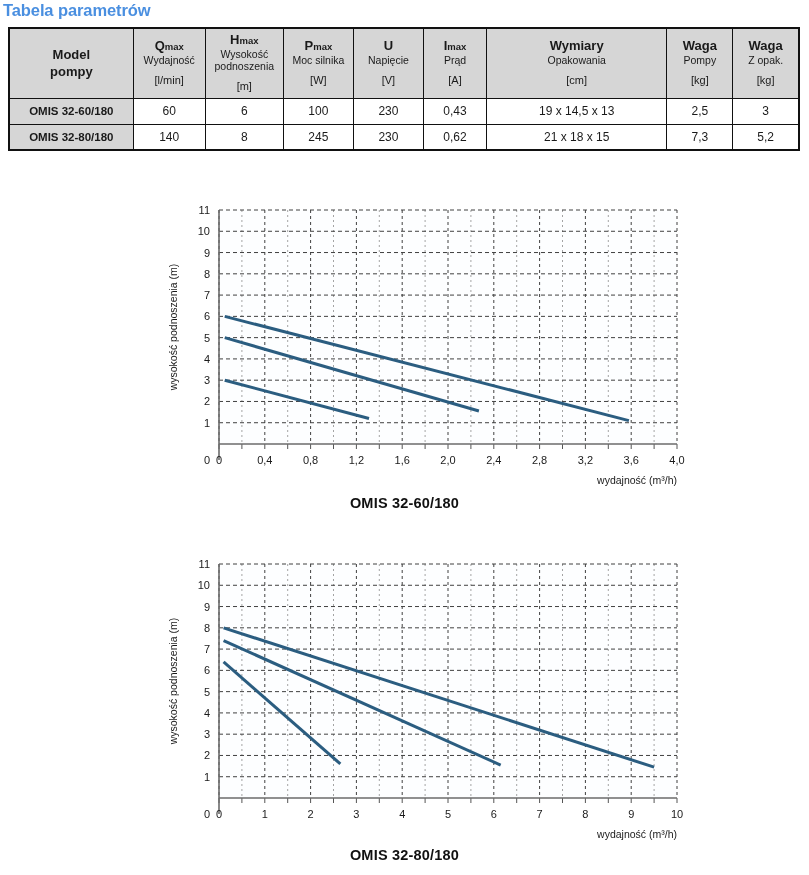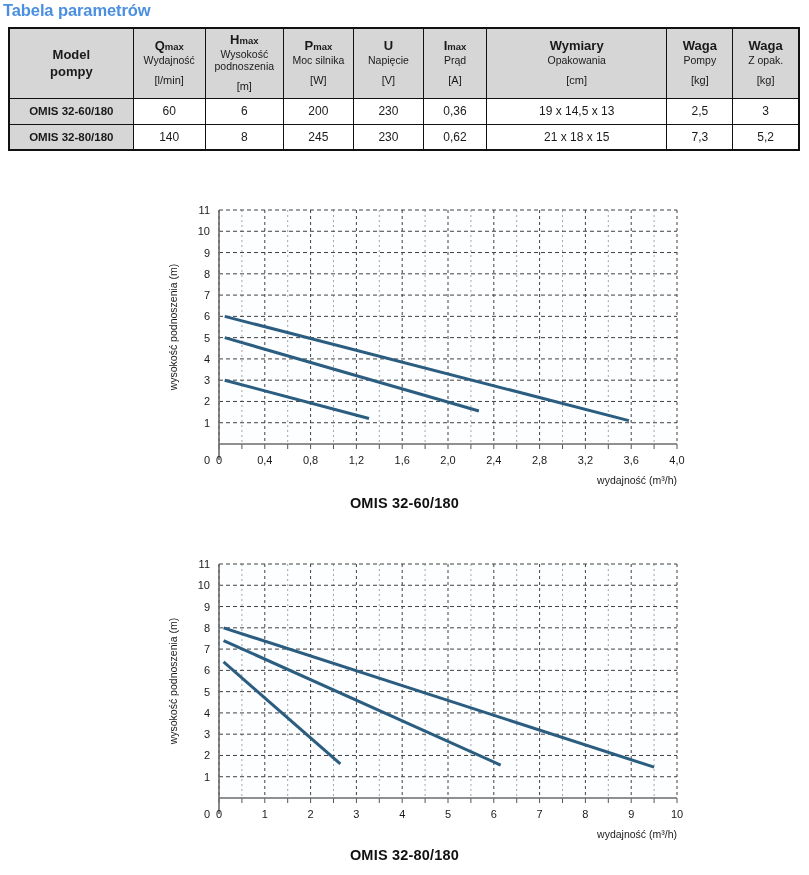--- a/index.html
+++ b/index.html
@@ -183,23 +183,23 @@
             <span class="hdr-sub">Z opak.</span>
             <span class="hdr-unit">[kg]</span>
           </th>
         </tr>
       </thead>
       <tbody>
         <tr>
           <td class="model-cell">OMIS 32-60/180</td>
           <td>60</td>
           <td>6</td>
-          <td>200</td>
+          <td>100</td>
           <td>230</td>
-          <td>0,36</td>
+          <td>0,43</td>
           <td>19 x 14,5 x 13</td>
           <td>2,5</td>
           <td>3</td>
         </tr>
         <tr>
           <td class="model-cell">OMIS 32-80/180</td>
           <td>140</td>
           <td>8</td>
           <td>245</td>
           <td>230</td>

